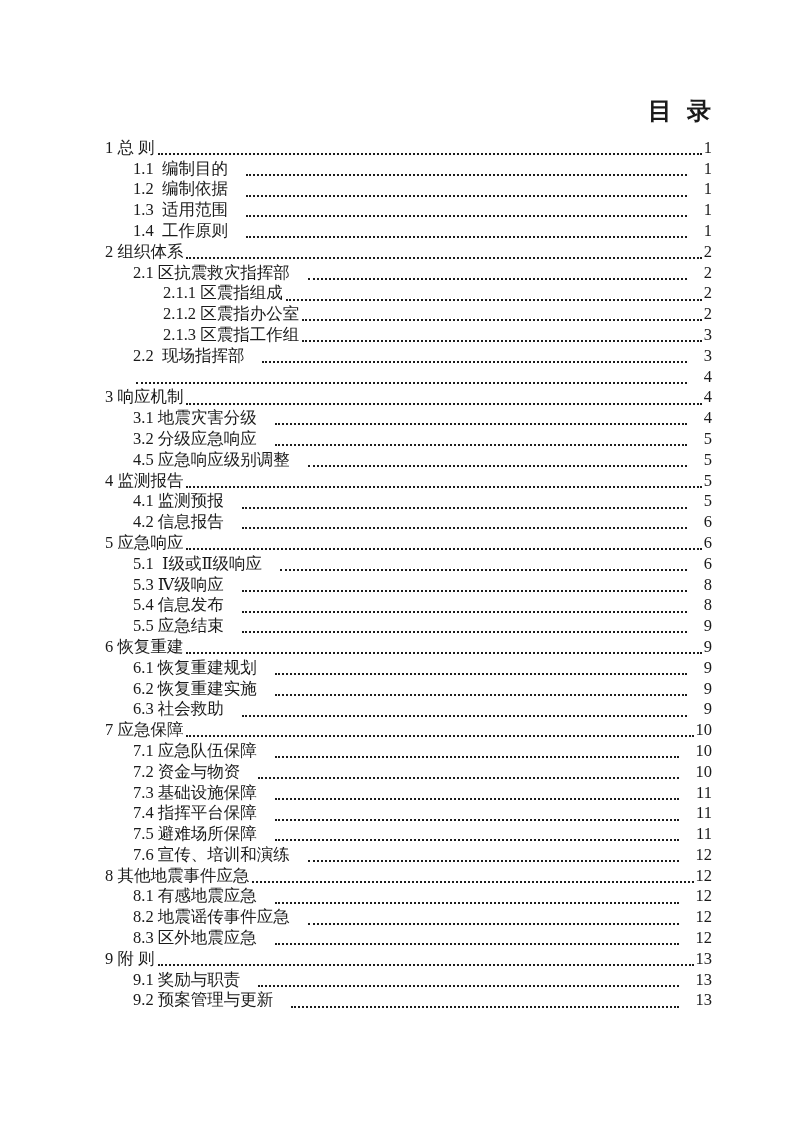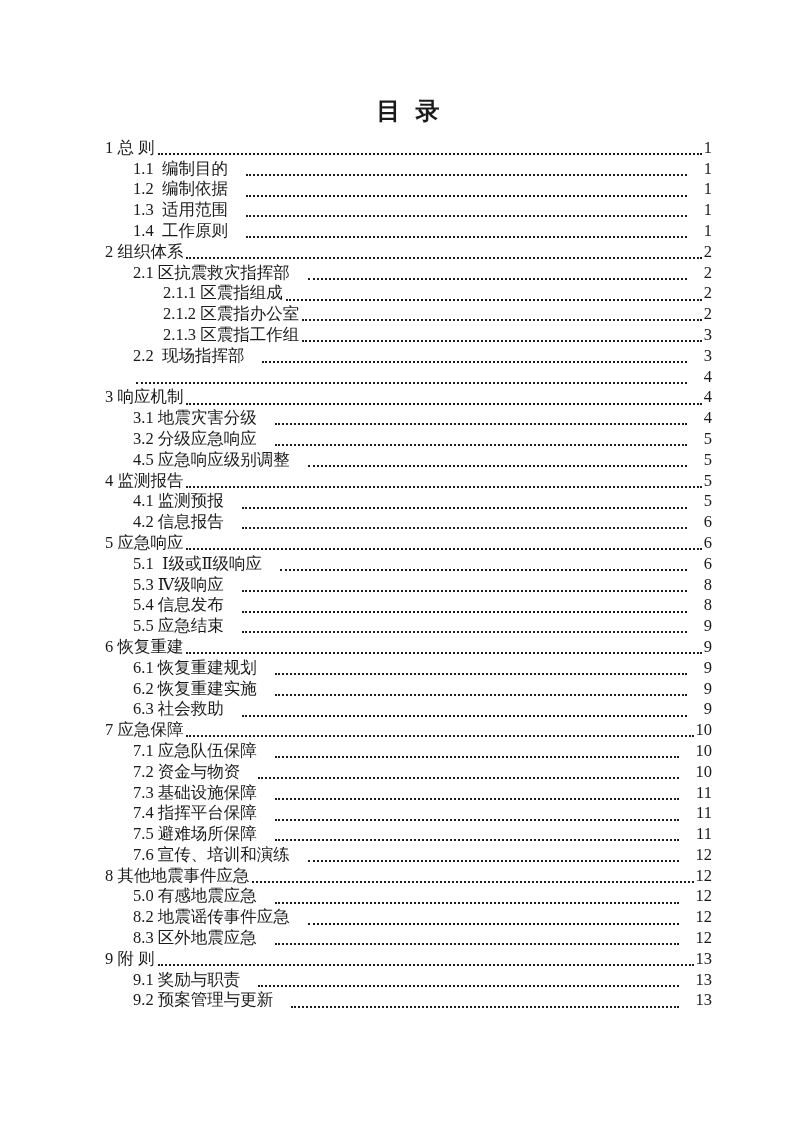--- a/index.html
+++ b/index.html
@@ -15,21 +15,21 @@
     box-sizing: border-box;
     padding: 97px 81px 0 105px;
     overflow: hidden;
     font-family: "Liberation Serif", "DejaVu Serif", serif;
     color: #1a1a1a;
   }
   .doc-title {
     font-size: 24px;
     font-weight: 700;
     line-height: 1.2;
-    text-align: center;
+    text-align: right;
     white-space: pre;
     margin: 0 0 12px 0;
     letter-spacing: 1px;
   }
   .toc {
     width: 100%;
   }
   .toc-row {
     display: flex;
     align-items: stretch;
@@ -88,20 +88,20 @@
       <div class="toc-row lv2"><span class="toc-label">6.2 恢复重建实施</span><span class="toc-dots"></span><span class="toc-page">9</span></div>
       <div class="toc-row lv2"><span class="toc-label">6.3 社会救助</span><span class="toc-dots"></span><span class="toc-page">9</span></div>
       <div class="toc-row lv1"><span class="toc-label">7 应急保障</span><span class="toc-dots"></span><span class="toc-page">10</span></div>
       <div class="toc-row lv2"><span class="toc-label">7.1 应急队伍保障</span><span class="toc-dots"></span><span class="toc-page">10</span></div>
       <div class="toc-row lv2"><span class="toc-label">7.2 资金与物资</span><span class="toc-dots"></span><span class="toc-page">10</span></div>
       <div class="toc-row lv2"><span class="toc-label">7.3 基础设施保障</span><span class="toc-dots"></span><span class="toc-page">11</span></div>
       <div class="toc-row lv2"><span class="toc-label">7.4 指挥平台保障</span><span class="toc-dots"></span><span class="toc-page">11</span></div>
       <div class="toc-row lv2"><span class="toc-label">7.5 避难场所保障</span><span class="toc-dots"></span><span class="toc-page">11</span></div>
       <div class="toc-row lv2"><span class="toc-label">7.6 宣传、培训和演练</span><span class="toc-dots"></span><span class="toc-page">12</span></div>
       <div class="toc-row lv1"><span class="toc-label">8 其他地震事件应急</span><span class="toc-dots"></span><span class="toc-page">12</span></div>
-      <div class="toc-row lv2"><span class="toc-label">5.0 有感地震应急</span><span class="toc-dots"></span><span class="toc-page">12</span></div>
+      <div class="toc-row lv2"><span class="toc-label">8.1 有感地震应急</span><span class="toc-dots"></span><span class="toc-page">12</span></div>
       <div class="toc-row lv2"><span class="toc-label">8.2 地震谣传事件应急</span><span class="toc-dots"></span><span class="toc-page">12</span></div>
       <div class="toc-row lv2"><span class="toc-label">8.3 区外地震应急</span><span class="toc-dots"></span><span class="toc-page">12</span></div>
       <div class="toc-row lv1"><span class="toc-label">9 附 则</span><span class="toc-dots"></span><span class="toc-page">13</span></div>
       <div class="toc-row lv2"><span class="toc-label">9.1 奖励与职责</span><span class="toc-dots"></span><span class="toc-page">13</span></div>
       <div class="toc-row lv2"><span class="toc-label">9.2 预案管理与更新</span><span class="toc-dots"></span><span class="toc-page">13</span></div>
     </div>
 </div>
 
 </body></html>

